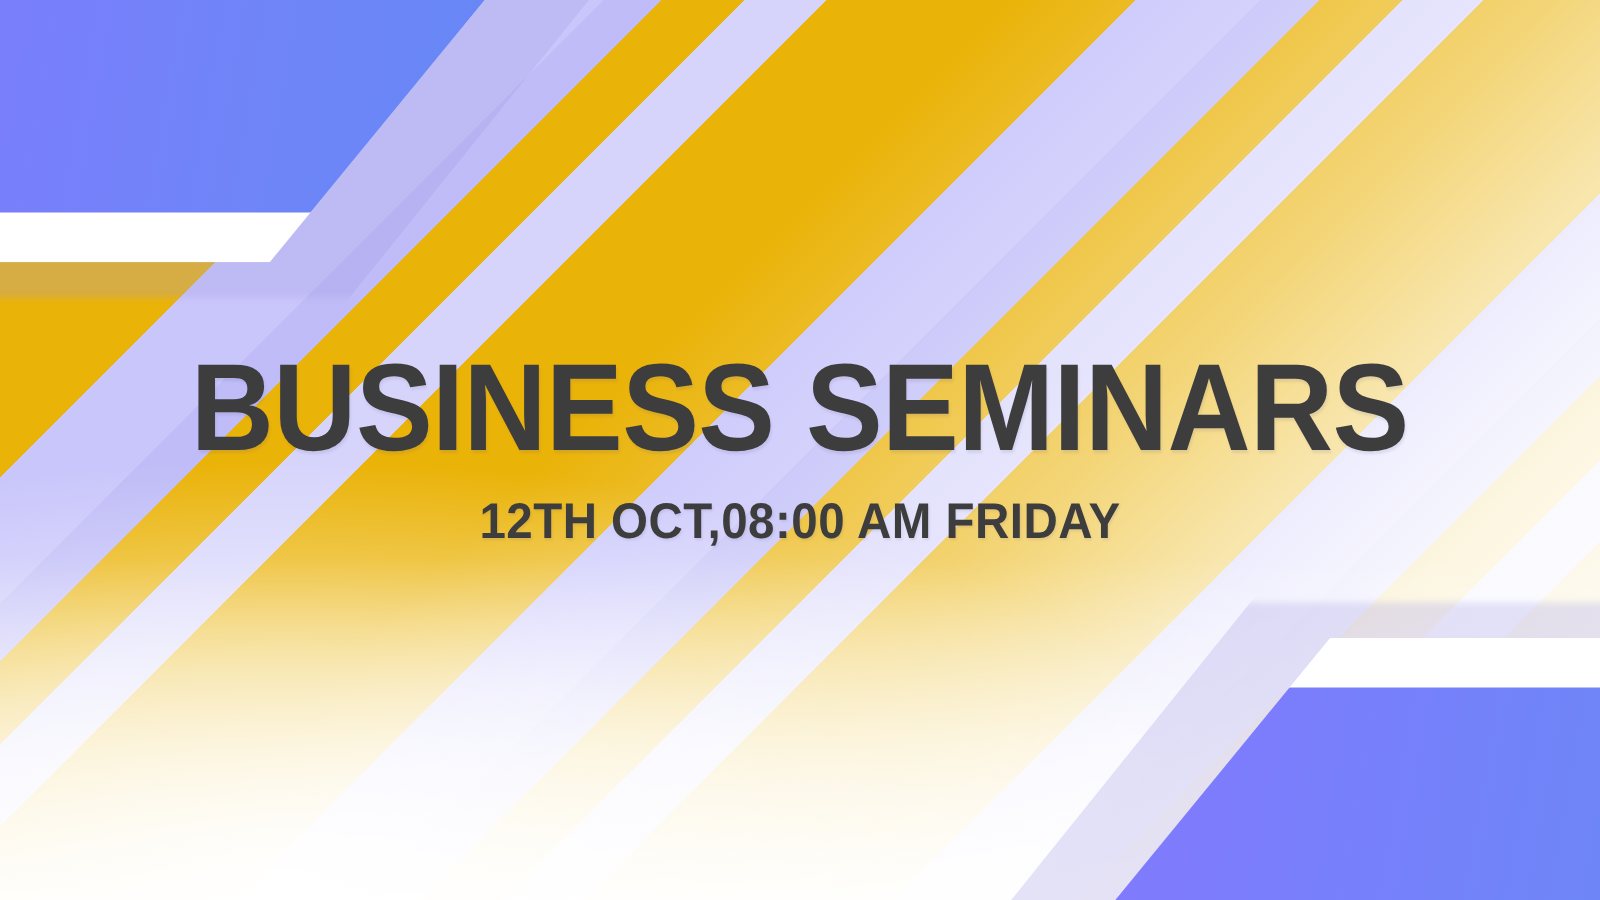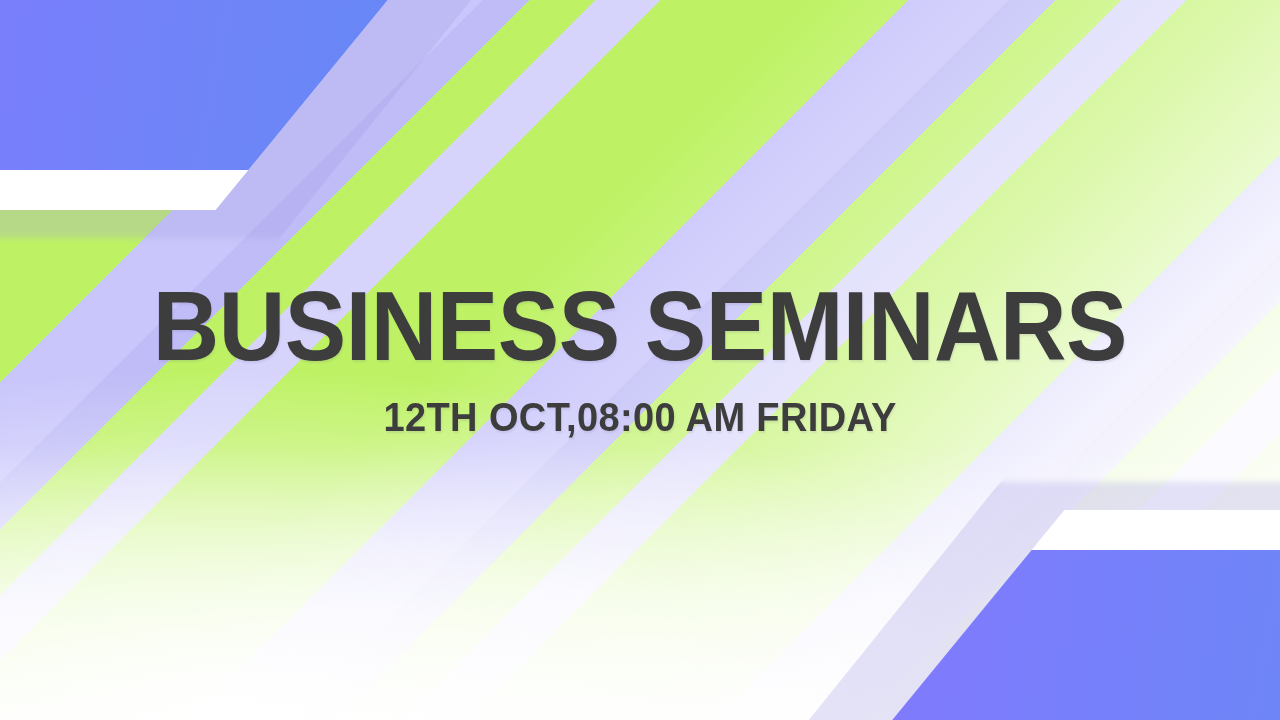--- a/index.html
+++ b/index.html
@@ -7,21 +7,21 @@
     padding: 0;
     width: 1280px;
     height: 720px;
     overflow: hidden;
   }
 
   #poster {
     position: relative;
     width: 1280px;
     height: 720px;
-    background: #bef264;
+    background: #eab308;
     overflow: hidden;
     font-family: "Liberation Sans", sans-serif;
   }
 
   
   .stripe-layer {
     position: absolute;
     inset: 0;
     pointer-events: none;
   }

